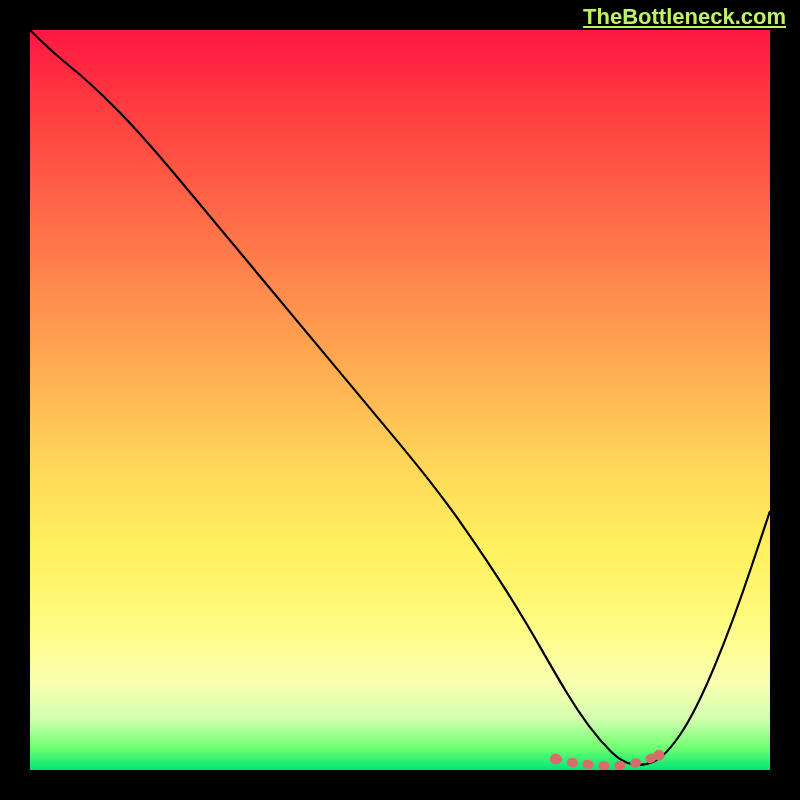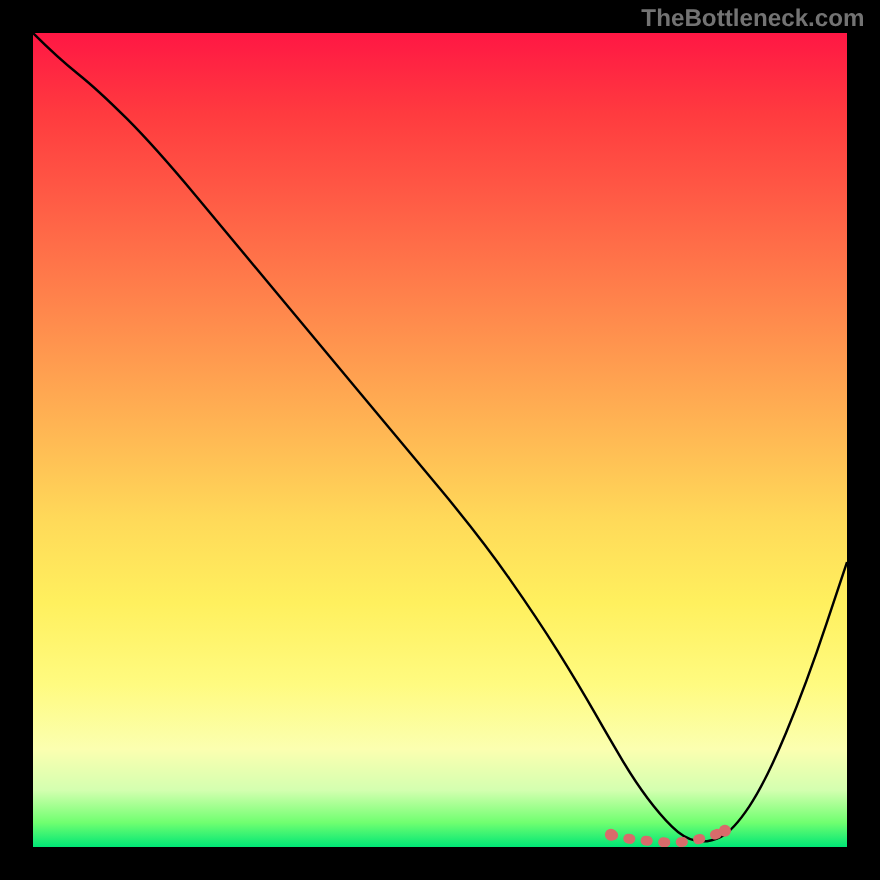--- a/index.html
+++ b/index.html
@@ -7,24 +7,25 @@
     width: 800px;
     height: 800px;
     background: #000;
     position: relative;
     font-family: Arial, sans-serif;
   }
   .watermark {
     position: absolute;
     top: 4px;
     right: 14px;
-    color: #737373;
+    color: #bef264;
     font-size: 22px;
     font-weight: bold;
     z-index: 10;
+    text-decoration: underline;
   }
   .plot-area {
     position: absolute;
     left: 30px;
     top: 30px;
     width: 740px;
     height: 740px;
     background: linear-gradient(to bottom,
       #ff1744 0%,
       #ff3b3f 10%,

